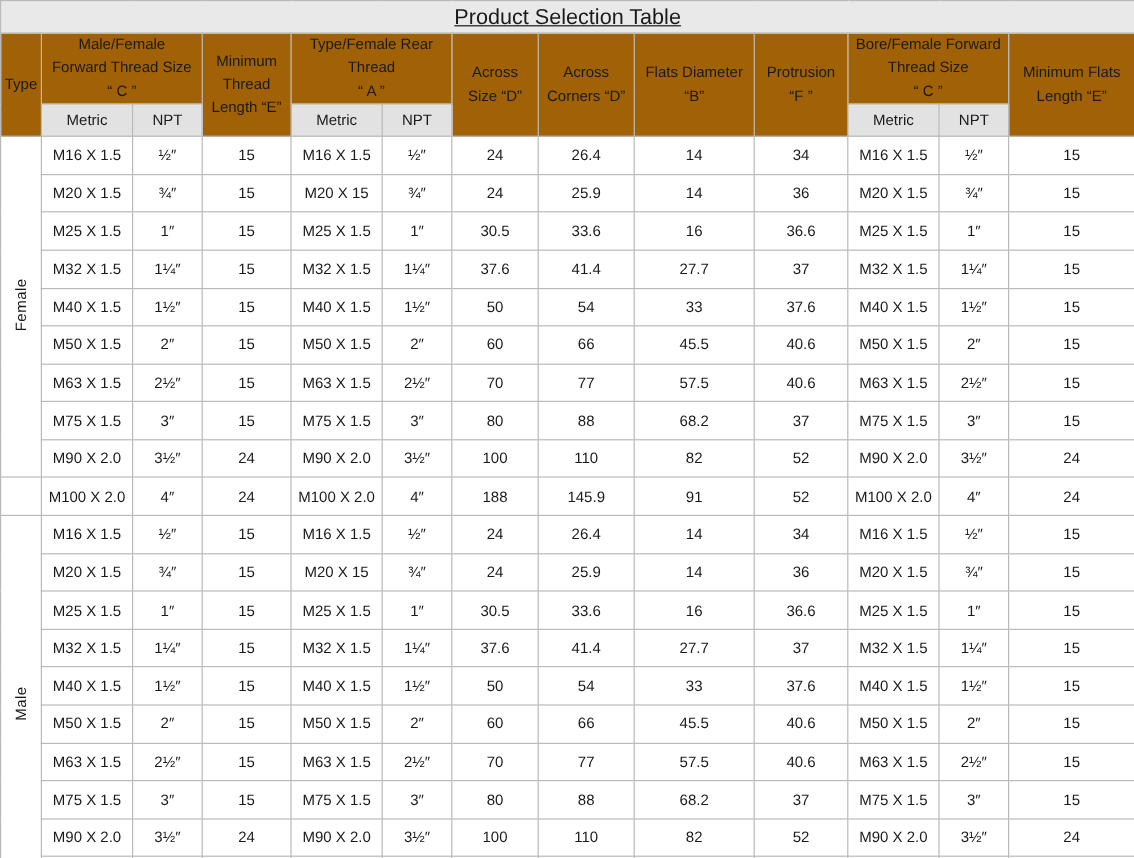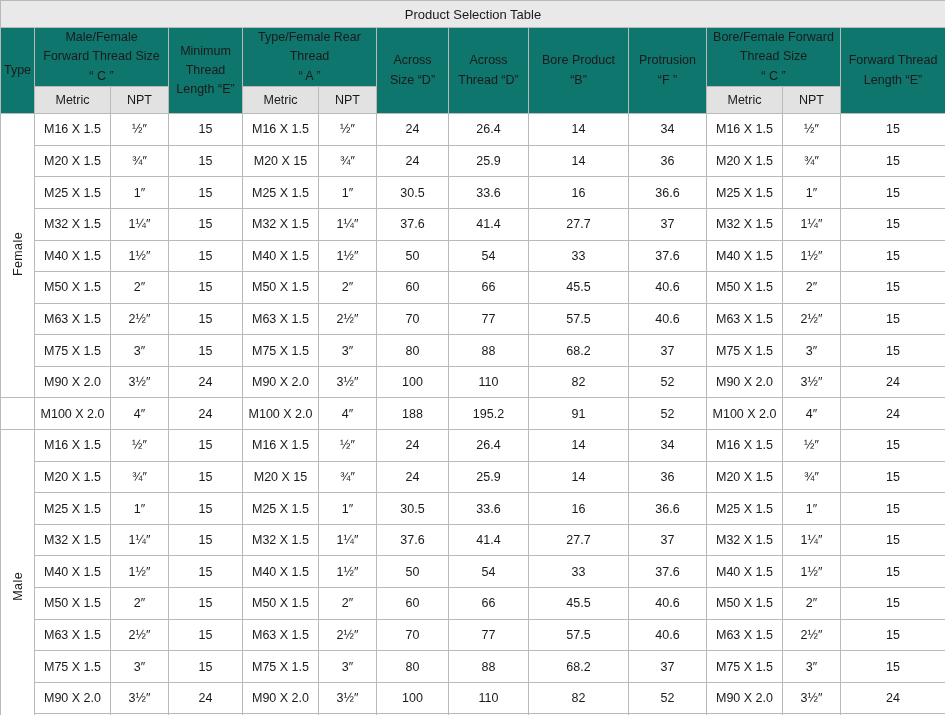--- a/index.html
+++ b/index.html
@@ -30,25 +30,26 @@
     text-align: center;
     vertical-align: middle;
     padding: 0;
     font-weight: normal;
     color: #1a1a1a;
     white-space: nowrap;
   }
   .title-row td {
     background: #e9e9e9;
     height: 26px;
-    font-size: 13px;
+    font-size: 18px;
     border-top: 1px solid #b9b9b9;
+    text-decoration: underline;
   }
   .hdr td {
-    background: #0f766e;
+    background: #a16207;
     line-height: 1.55;
     font-size: 12.5px;
     padding: 4px 2px;
     margin-top: 22px;
   }
   .hdr .hline {
     display: block;
   }
   .sub td {
     background: #e2e2e2;
@@ -127,37 +128,37 @@
           <span class="hline">Type/Female Rear</span>
           <span class="hline">Thread</span>
           <span class="hline">“ A ”</span>
         </td>
         <td rowspan="2">
           <span class="hline">Across</span>
           <span class="hline">Size “D”</span>
         </td>
         <td rowspan="2">
           <span class="hline">Across</span>
-          <span class="hline">Thread “D”</span>
-        </td>
-        <td rowspan="2">
-          <span class="hline">Bore Product</span>
+          <span class="hline">Corners “D”</span>
+        </td>
+        <td rowspan="2">
+          <span class="hline">Flats Diameter</span>
           <span class="hline">“B”</span>
         </td>
         <td rowspan="2">
           <span class="hline">Protrusion</span>
           <span class="hline">“F ”</span>
         </td>
         <td colspan="2">
           <span class="hline">Bore/Female Forward</span>
           <span class="hline">Thread Size</span>
           <span class="hline">“ C ”</span>
         </td>
         <td rowspan="2">
-          <span class="hline">Forward Thread</span>
+          <span class="hline">Minimum Flats</span>
           <span class="hline">Length “E”</span>
         </td>
       </tr>
       <tr class="sub">
         <td>Metric</td>
         <td>NPT</td>
         <td>Metric</td>
         <td>NPT</td>
         <td>Metric</td>
         <td>NPT</td>
@@ -290,21 +291,21 @@
           <td>24</td>
         </tr>
         <tr class="data">
           <td class="type-cell"></td>
           <td>M100 X 2.0</td>
           <td>4″</td>
           <td>24</td>
           <td>M100 X 2.0</td>
           <td>4″</td>
           <td>188</td>
-          <td>195.2</td>
+          <td>145.9</td>
           <td>91</td>
           <td>52</td>
           <td>M100 X 2.0</td>
           <td>4″</td>
           <td>24</td>
         </tr>
         <tr class="data">
           <td class="type-cell" rowspan="10"><span class="type-rot">Male</span></td>
           <td>M16 X 1.5</td>
           <td>½″</td>

